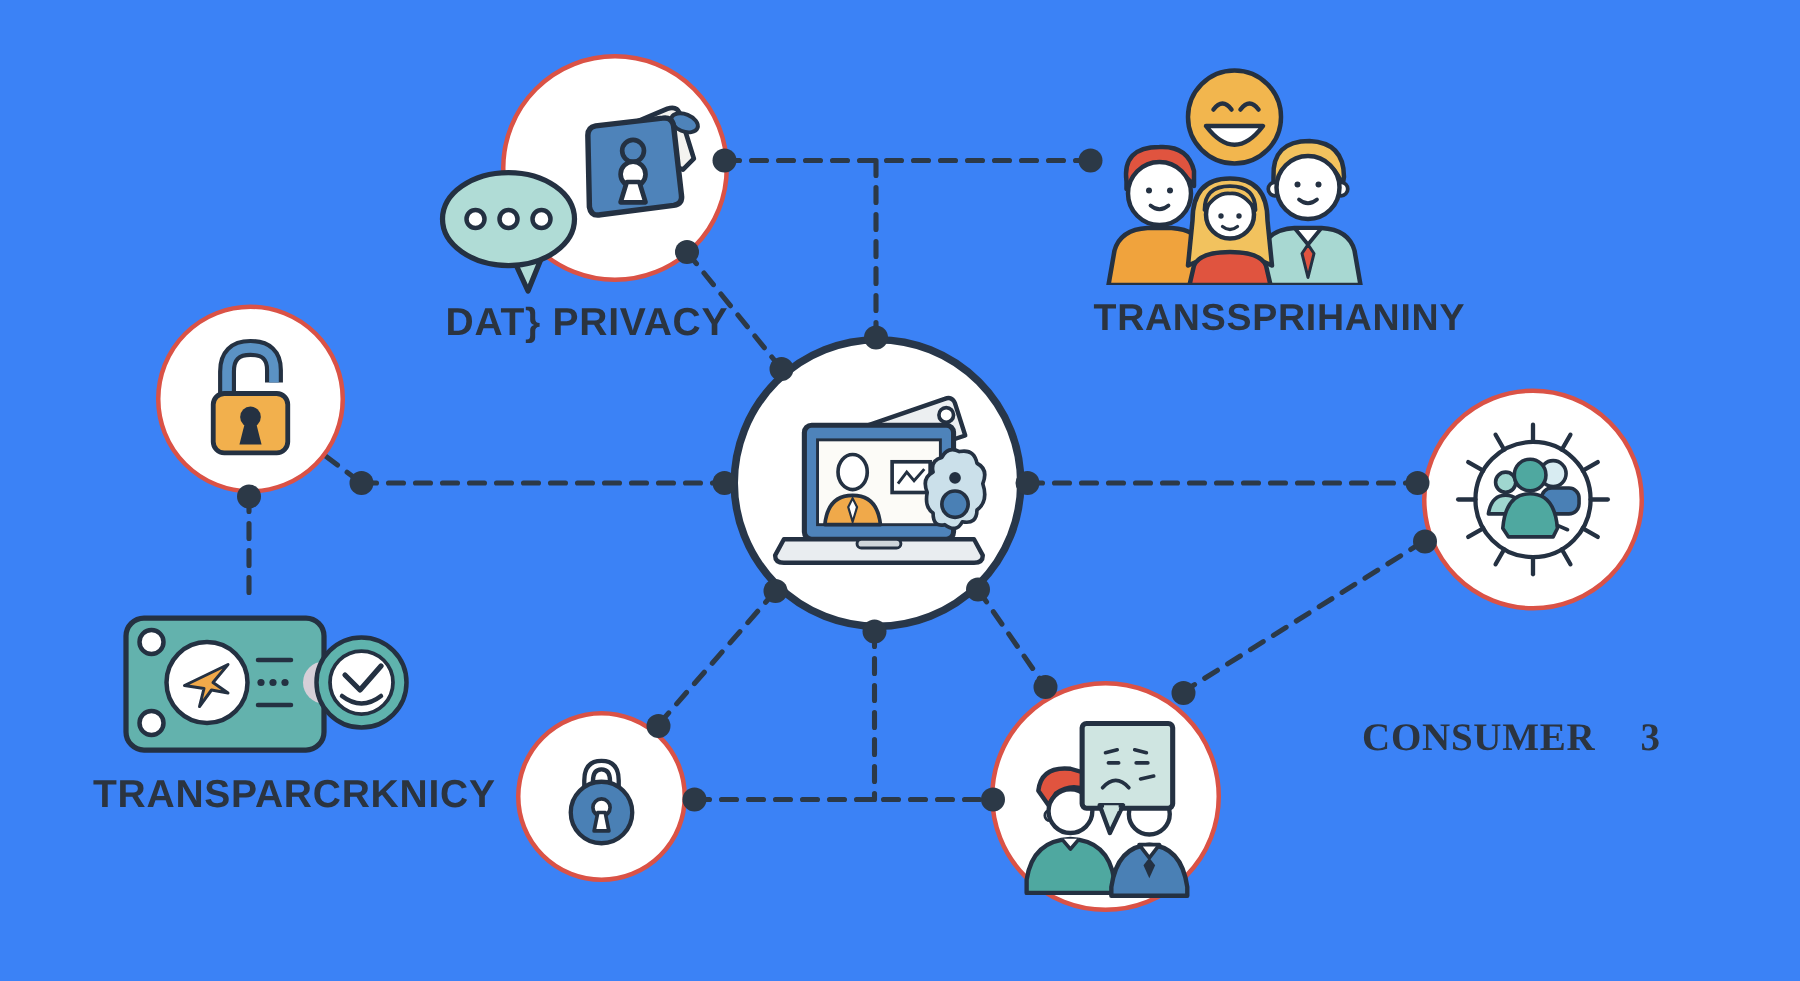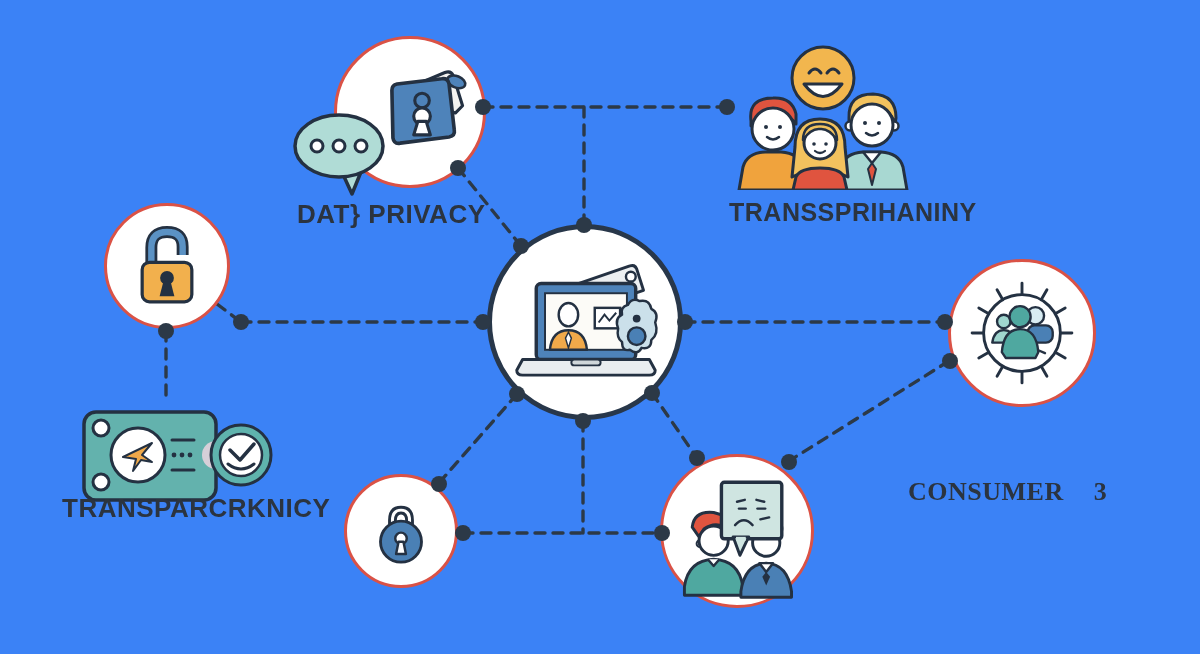--- a/index.html
+++ b/index.html
@@ -125,21 +125,21 @@
       <circle cx="112" cy="57" r="2.4" fill="#243142"></circle>
     <line x1="94" y1="72" x2="116" y2="72" stroke="#243142" stroke-width="3" stroke-linecap="round"></line>
     <circle cx="138" cy="57" r="14" fill="#d6cfd8"></circle>
     <g>
       <circle cx="163" cy="57" r="30" fill="#5fb3ad" stroke="#243142" stroke-width="3"></circle>
       <circle cx="163" cy="57" r="21" fill="#ffffff" stroke="#243142" stroke-width="2.5"></circle>
       <path d="M152,52 L162,62 L176,46" fill="none" stroke="#243142" stroke-width="3.5" stroke-linecap="round" stroke-linejoin="round"></path>
       <path d="M150,66 Q163,76 176,66" fill="none" stroke="#243142" stroke-width="3" stroke-linecap="round"></path>
     </g>
   </svg>
-  <div class="lbl" style="left:62px;top:493px;">TRANSPARCRKNICY</div>
+  <div class="lbl" style="left:62px;top:514px;">TRANSPARCRKNICY</div>
 
   <div class="node ring-navy z2" style="left:487px;top:224px;width:196px;height:196px;">
     <svg width="156" height="132" viewBox="0 0 160 135">
       <path d="M62,32 L126,10 Q131,8 133,13 L140,35 L74,57 Z" fill="#eceff1" stroke="#243142" stroke-width="3" stroke-linejoin="round"></path>
       <circle cx="127" cy="21" r="5" fill="#ffffff" stroke="#243142" stroke-width="2.5"></circle>
       <rect x="30" y="28" width="102" height="78" rx="5" fill="#4e83ba" stroke="#243142" stroke-width="3.5"></rect>
       <rect x="39" y="38" width="84" height="58" fill="#fcfbf7" stroke="#243142" stroke-width="2"></rect>
       <ellipse cx="63" cy="60" rx="10" ry="12" fill="#ffffff" stroke="#243142" stroke-width="2.5"></ellipse>
       <path d="M44,96 Q46,76 63,76 Q80,76 82,96 Z" fill="#f0a94a" stroke="#243142" stroke-width="2.5" stroke-linejoin="round"></path>
       <path d="M63,78 L60,84 L63,94 L66,84 Z" fill="#ffffff" stroke="#243142" stroke-width="1.5"></path>

